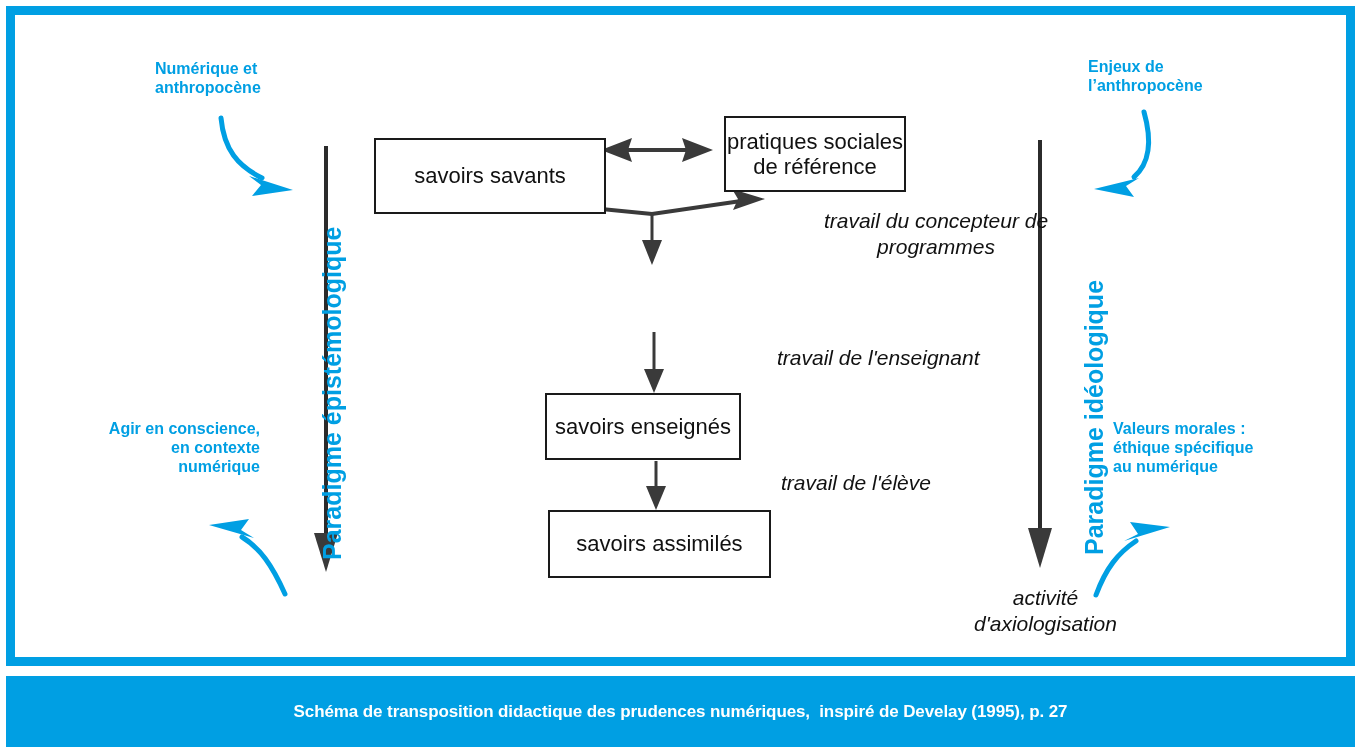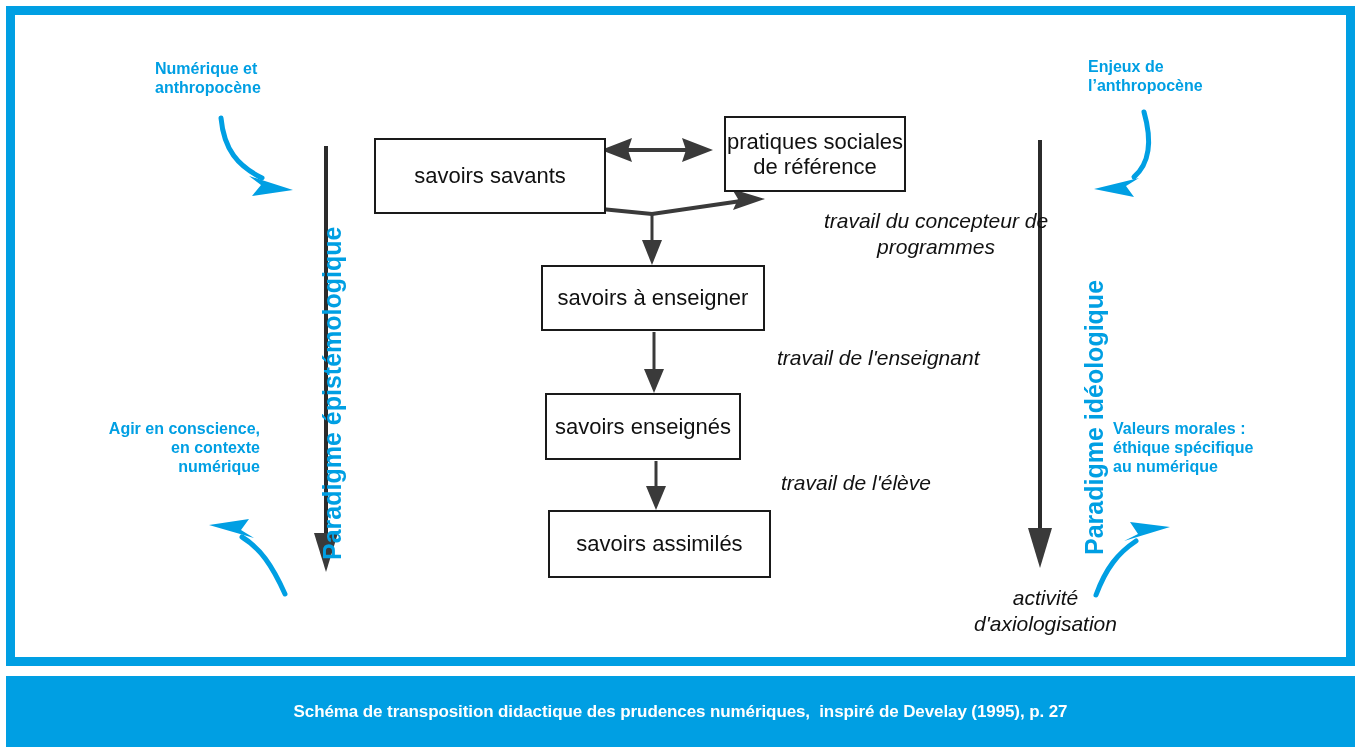--- a/index.html
+++ b/index.html
@@ -191,23 +191,20 @@
 
   <div class="kbox" style="left:374px; top:118px; width:232px; height:76px;margin-top:20px;">
     <span>savoirs savants</span>
   </div>
 
   <div class="kbox" style="left:724px; top:116px; width:182px; height:76px;">
     <span>pratiques sociales
 de référence</span>
   </div>
 
-  <div class="kbox" style="left:541px; top:265px; width:224px; height:66px;">
-    <span>savoirs à enseigner</span>
-  </div>
 
   <div class="kbox" style="left:545px; top:393px; width:196px; height:67px;">
     <span>savoirs enseignés</span>
   </div>
 
   <div class="kbox" style="left:548px; top:510px; width:223px; height:68px;">
     <span>savoirs assimilés</span>
   </div>
 
   <div class="ital" style="left:806px; top:208px; width:260px; text-align:center;">travail du concepteur de

